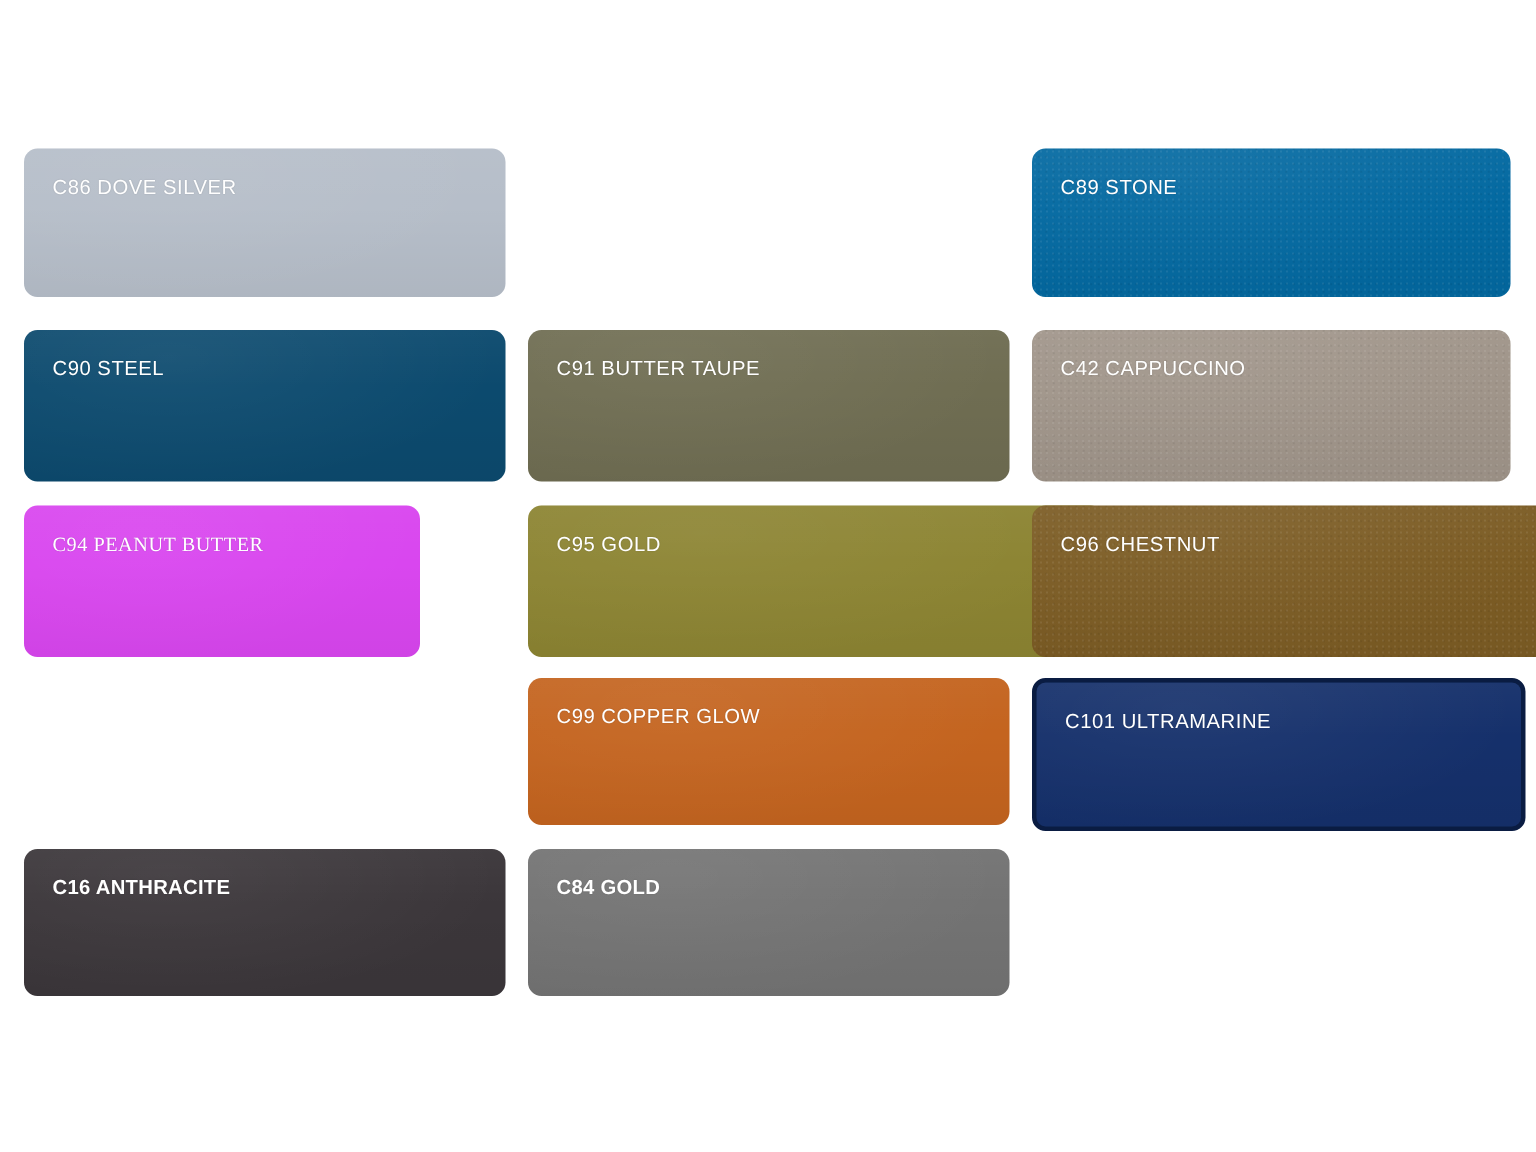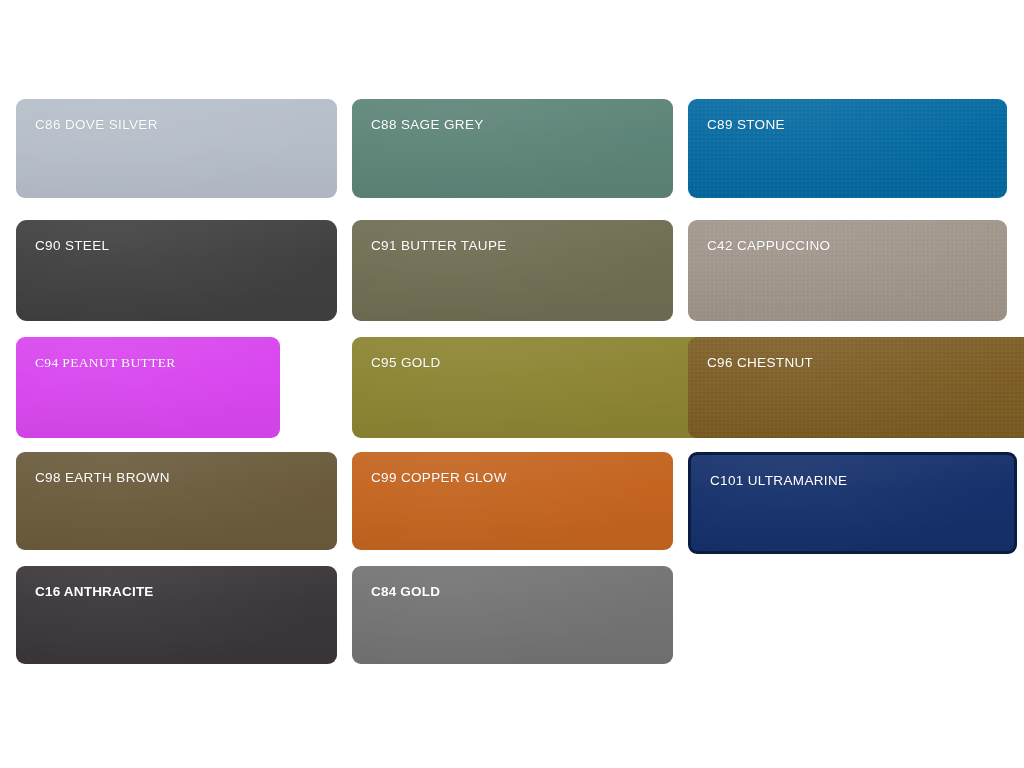--- a/index.html
+++ b/index.html
@@ -74,47 +74,41 @@
     background-position: 0 0, 2px 3px;
   }
 </style>
 </head>
 <body>
 
 <div id="swatch-board">
     <div class="swatch" style="left: 16px; top: 99px; width: 321px; height: 99px; background: rgb(182, 190, 201);">
       <span class="swatch-label">C86 DOVE SILVER</span>
     </div>
-    <div class="swatch" style="left: 352px; top: 99px; width: 321px; height: 99px; background: rgb(93, 132, 120);">
-      <span class="swatch-label">C88 SAGE GREY</span>
-    </div>
     <div class="swatch is-textured" style="left: 688px; top: 99px; width: 319px; height: 99px; background: #0369a1;">
       <span class="swatch-label">C89 STONE</span>
     </div>
-    <div class="swatch" style="left: 16px; top: 220px; width: 321px; height: 101px; background: #404040; border-radius: 11px;">
+    <div class="swatch" style="left: 16px; top: 220px; width: 321px; height: 101px; background: #0c4a6e;">
       <span class="swatch-label">C90 STEEL</span>
     </div>
     <div class="swatch" style="left: 352px; top: 220px; width: 321px; height: 101px; background: rgb(111, 109, 82);">
       <span class="swatch-label">C91 BUTTER TAUPE</span>
     </div>
     <div class="swatch is-textured" style="left: 688px; top: 220px; width: 319px; height: 101px; background: rgb(160, 149, 138);">
       <span class="swatch-label">C42 CAPPUCCINO</span>
     </div>
     <div class="swatch" style="left: 16px; top: 337px; width: 264px; height: 101px; background: #d946ef; font-family: Liberation Serif, serif;">
       <span class="swatch-label">C94 PEANUT BUTTER</span>
     </div>
     <div class="swatch" style="left: 352px; top: 337px; width: 384px; height: 101px; background: rgb(140, 132, 50);">
       <span class="swatch-label">C95 GOLD</span>
     </div>
     <div class="swatch is-textured" style="left: 688px; top: 337px; width: 349px; height: 101px; background: rgb(124, 92, 36);">
       <span class="swatch-label">C96 CHESTNUT</span>
     </div>
-    <div class="swatch" style="left: 16px; top: 452px; width: 321px; height: 98px; background: rgb(107, 91, 60);">
-      <span class="swatch-label">C98 EARTH BROWN</span>
-    </div>
     <div class="swatch" style="left: 352px; top: 452px; width: 321px; height: 98px; background: rgb(196, 100, 31);">
       <span class="swatch-label">C99 COPPER GLOW</span>
     </div>
     <div class="swatch" style="left: 688px; top: 452px; width: 329px; height: 102px; background: rgb(21, 48, 107); border: 3px solid rgb(10, 28, 66);">
       <span class="swatch-label">C101 ULTRAMARINE</span>
     </div>
     <div class="swatch is-bold" style="left: 16px; top: 566px; width: 321px; height: 98px; background: rgb(59, 54, 58);">
       <span class="swatch-label">C16 ANTHRACITE</span>
     </div>
     <div class="swatch is-bold" style="left: 352px; top: 566px; width: 321px; height: 98px; background: #737373;">

